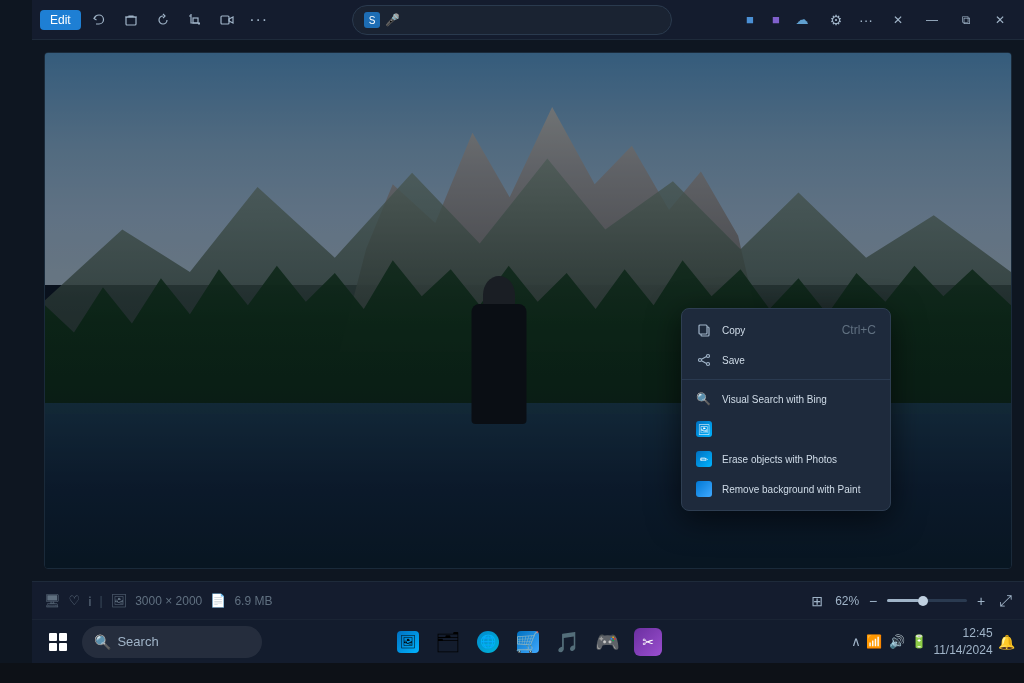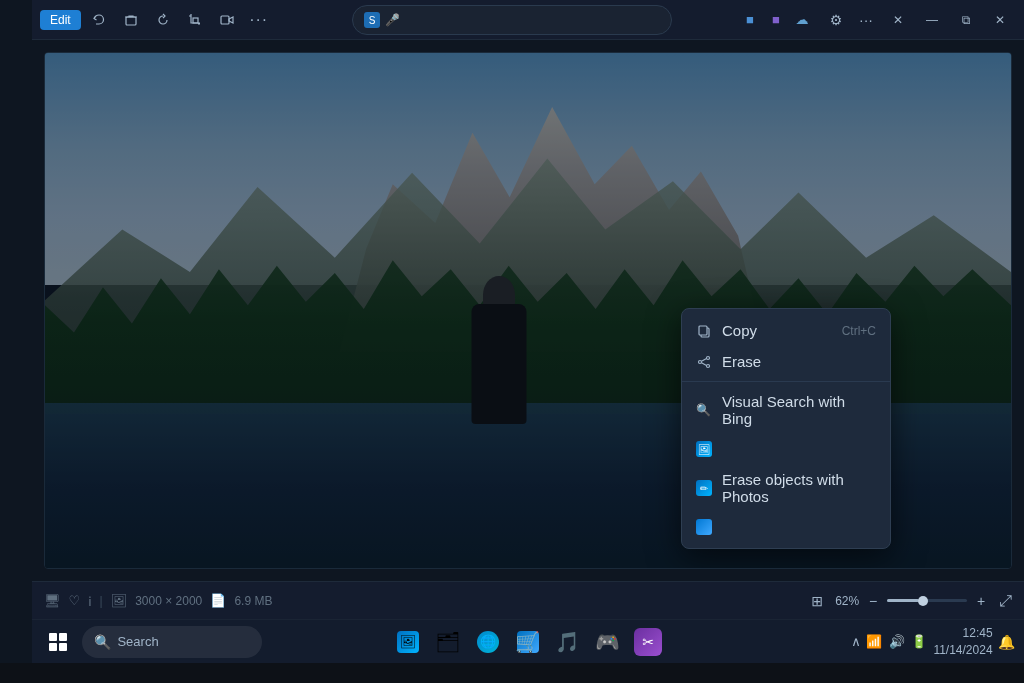--- a/index.html
+++ b/index.html
@@ -301,21 +301,21 @@
       flex-shrink: 0;
       display: flex;
       align-items: center;
       justify-content: center;
       color: #a0b4c8;
       font-size: 13px;
     }
 
     .menu-item-text {
       flex: 1;
-      font-size: 15px;
+      font-size: 10px;
     }
 
     .menu-item-shortcut {
       color: #607080;
       font-size: 12px;
     }
 
     .menu-item-arrow {
       color: #607080;
       font-size: 12px;
@@ -686,41 +686,42 @@
 
         <div class="menu-item">
           <div class="menu-item-icon">
             <svg width="14" height="14" viewBox="0 0 14 14" fill="none">
                 <circle cx="11" cy="3" r="1.5" stroke="#a0b4c8" stroke-width="1.2"></circle>
                 <circle cx="11" cy="11" r="1.5" stroke="#a0b4c8" stroke-width="1.2"></circle>
                 <circle cx="3" cy="7" r="1.5" stroke="#a0b4c8" stroke-width="1.2"></circle>
                 <path d="M4.5 6.2l5-2.7M4.5 7.8l5 2.7" stroke="#a0b4c8" stroke-width="1.2"></path>
               </svg>
           </div>
-          <span class="menu-item-text">Erase</span>
+          <span class="menu-item-text">Save</span>
         </div>
 
         <div class="menu-separator"></div>
 
         <div class="menu-item">
           <div class="menu-item-icon" style="color:#00b4d8; font-size:12px;">🔍</div>
           <span class="menu-item-text">Visual Search with Bing</span>
         </div>
 
         <div class="menu-item">
           <div class="photos-menu-icon">🖼</div>
         </div>
 
         <div class="menu-item">
           <div class="photos-menu-icon">✏</div>
           <span class="menu-item-text">Erase objects with Photos</span>
         </div>
 
         <div class="menu-item">
           <div class="paint-menu-icon"></div>
+          <span class="menu-item-text">Remove background with Paint</span>
         </div>
       </div>
     </div>
   </div>
 
   <div class="status-bar">
     <div class="status-left">
       <span class="status-icon">🖥</span>
       <span class="status-icon">♡</span>
       <span class="status-icon">ℹ</span>

